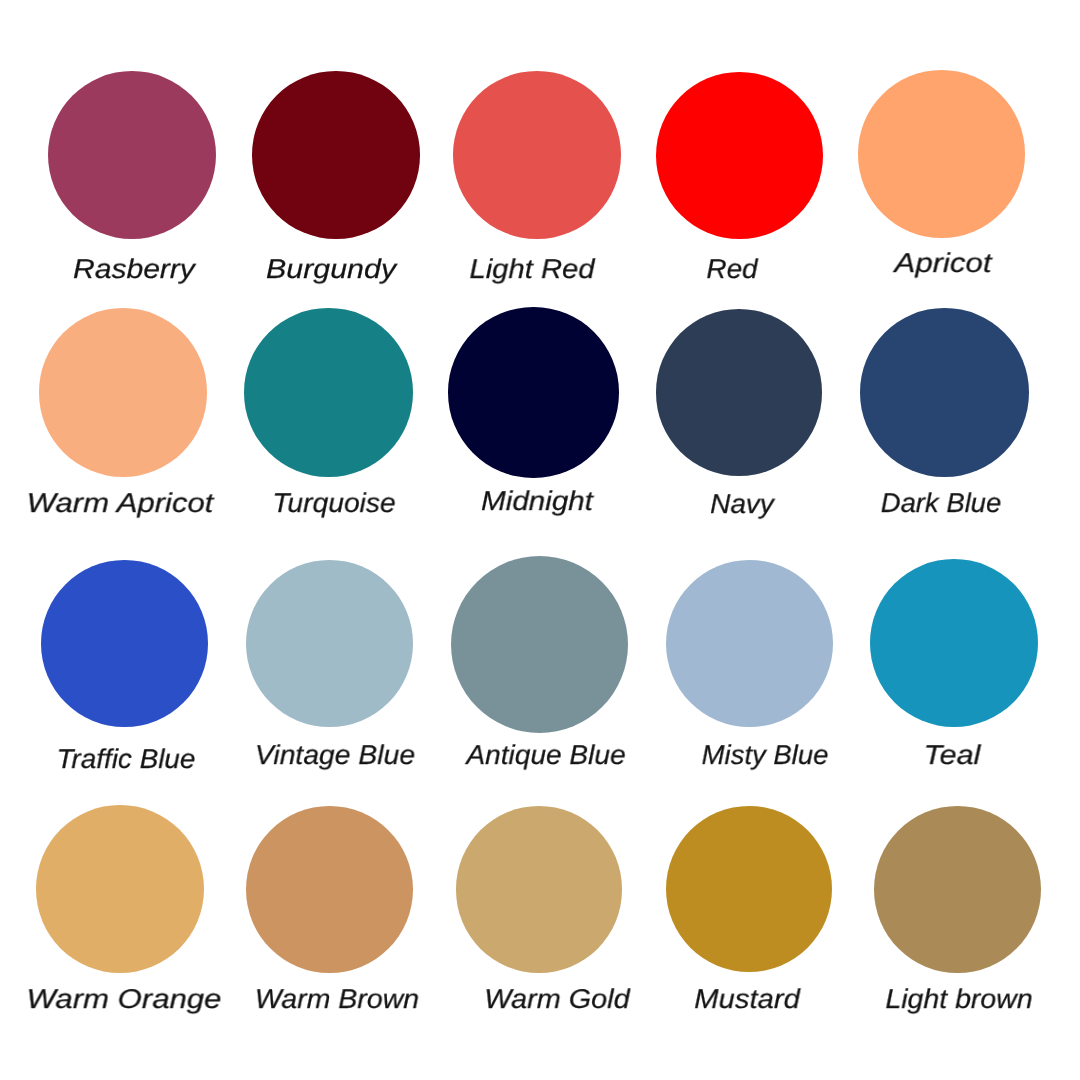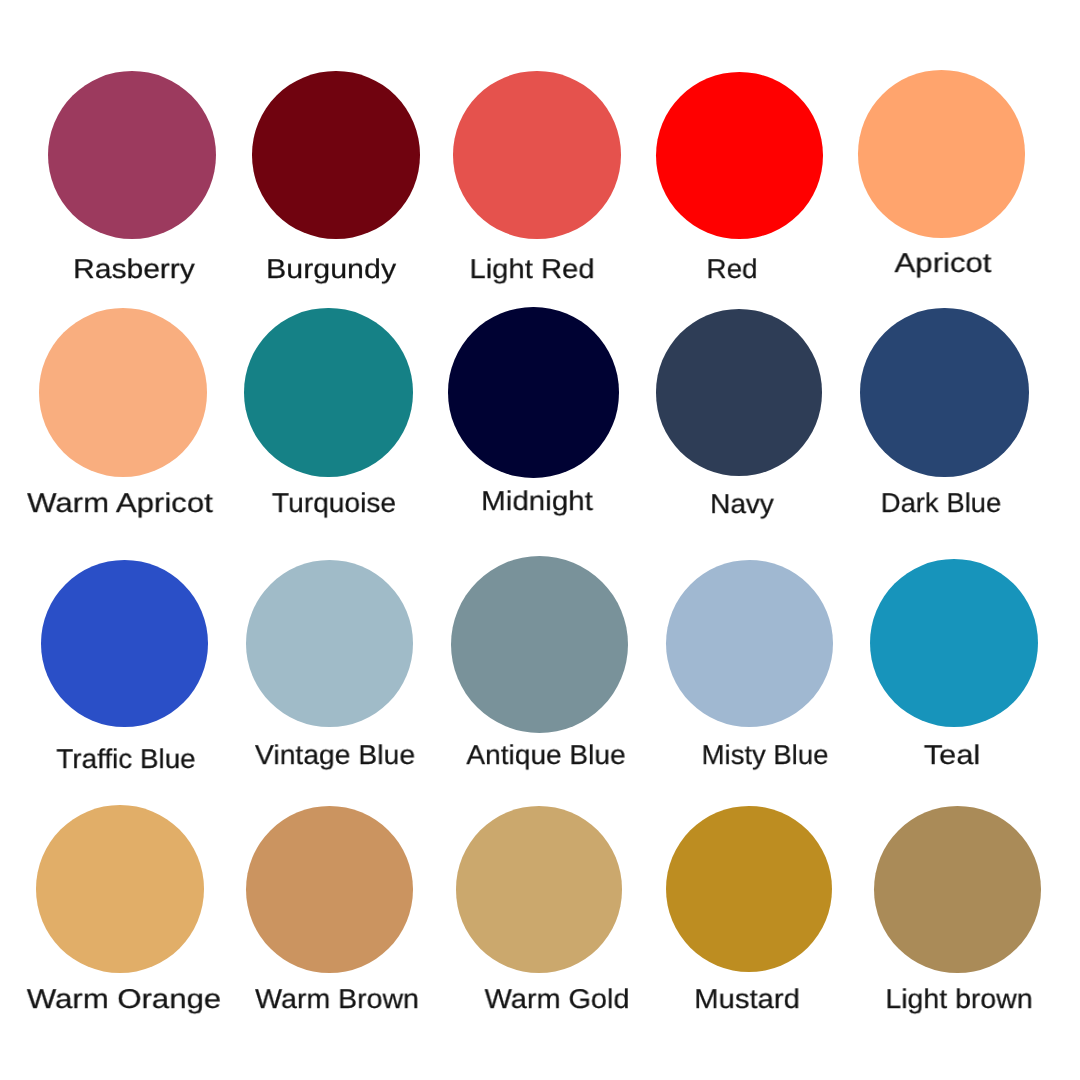--- a/index.html
+++ b/index.html
@@ -1,19 +1,19 @@
 <!DOCTYPE html>
 <html><head>
 <meta charset="utf-8">
 <title>Colour Palette Swatches</title>
 <style>
   html,body{margin:0;padding:0;}
   body{width:1080px;height:1080px;overflow:hidden;background:#ffffff;
        font-family:"Liberation Sans",sans-serif;text-rendering:geometricPrecision;}
-  #sheet{position:relative;width:1080px;height:1080px;background:#ffffff;overflow:hidden;}
+  #sheet{position:relative;width:1080px;height:1080px;background:#ffffff;overflow:hidden;font-style:italic;}
   .swatch-row{position:absolute;left:0;right:0;top:0;height:0;}
   .swatch{position:absolute;top:0;left:0;}
   .dot{position:absolute;border-radius:50%;}
   .label{position:absolute;white-space:nowrap;font-size:30px;font-weight:400;
          line-height:1;will-change:transform;-webkit-text-stroke:0.25px currentColor;}
 </style>
 </head>
 <body>
 
 <div id="sheet" style="background: rgb(255, 255, 255);">

